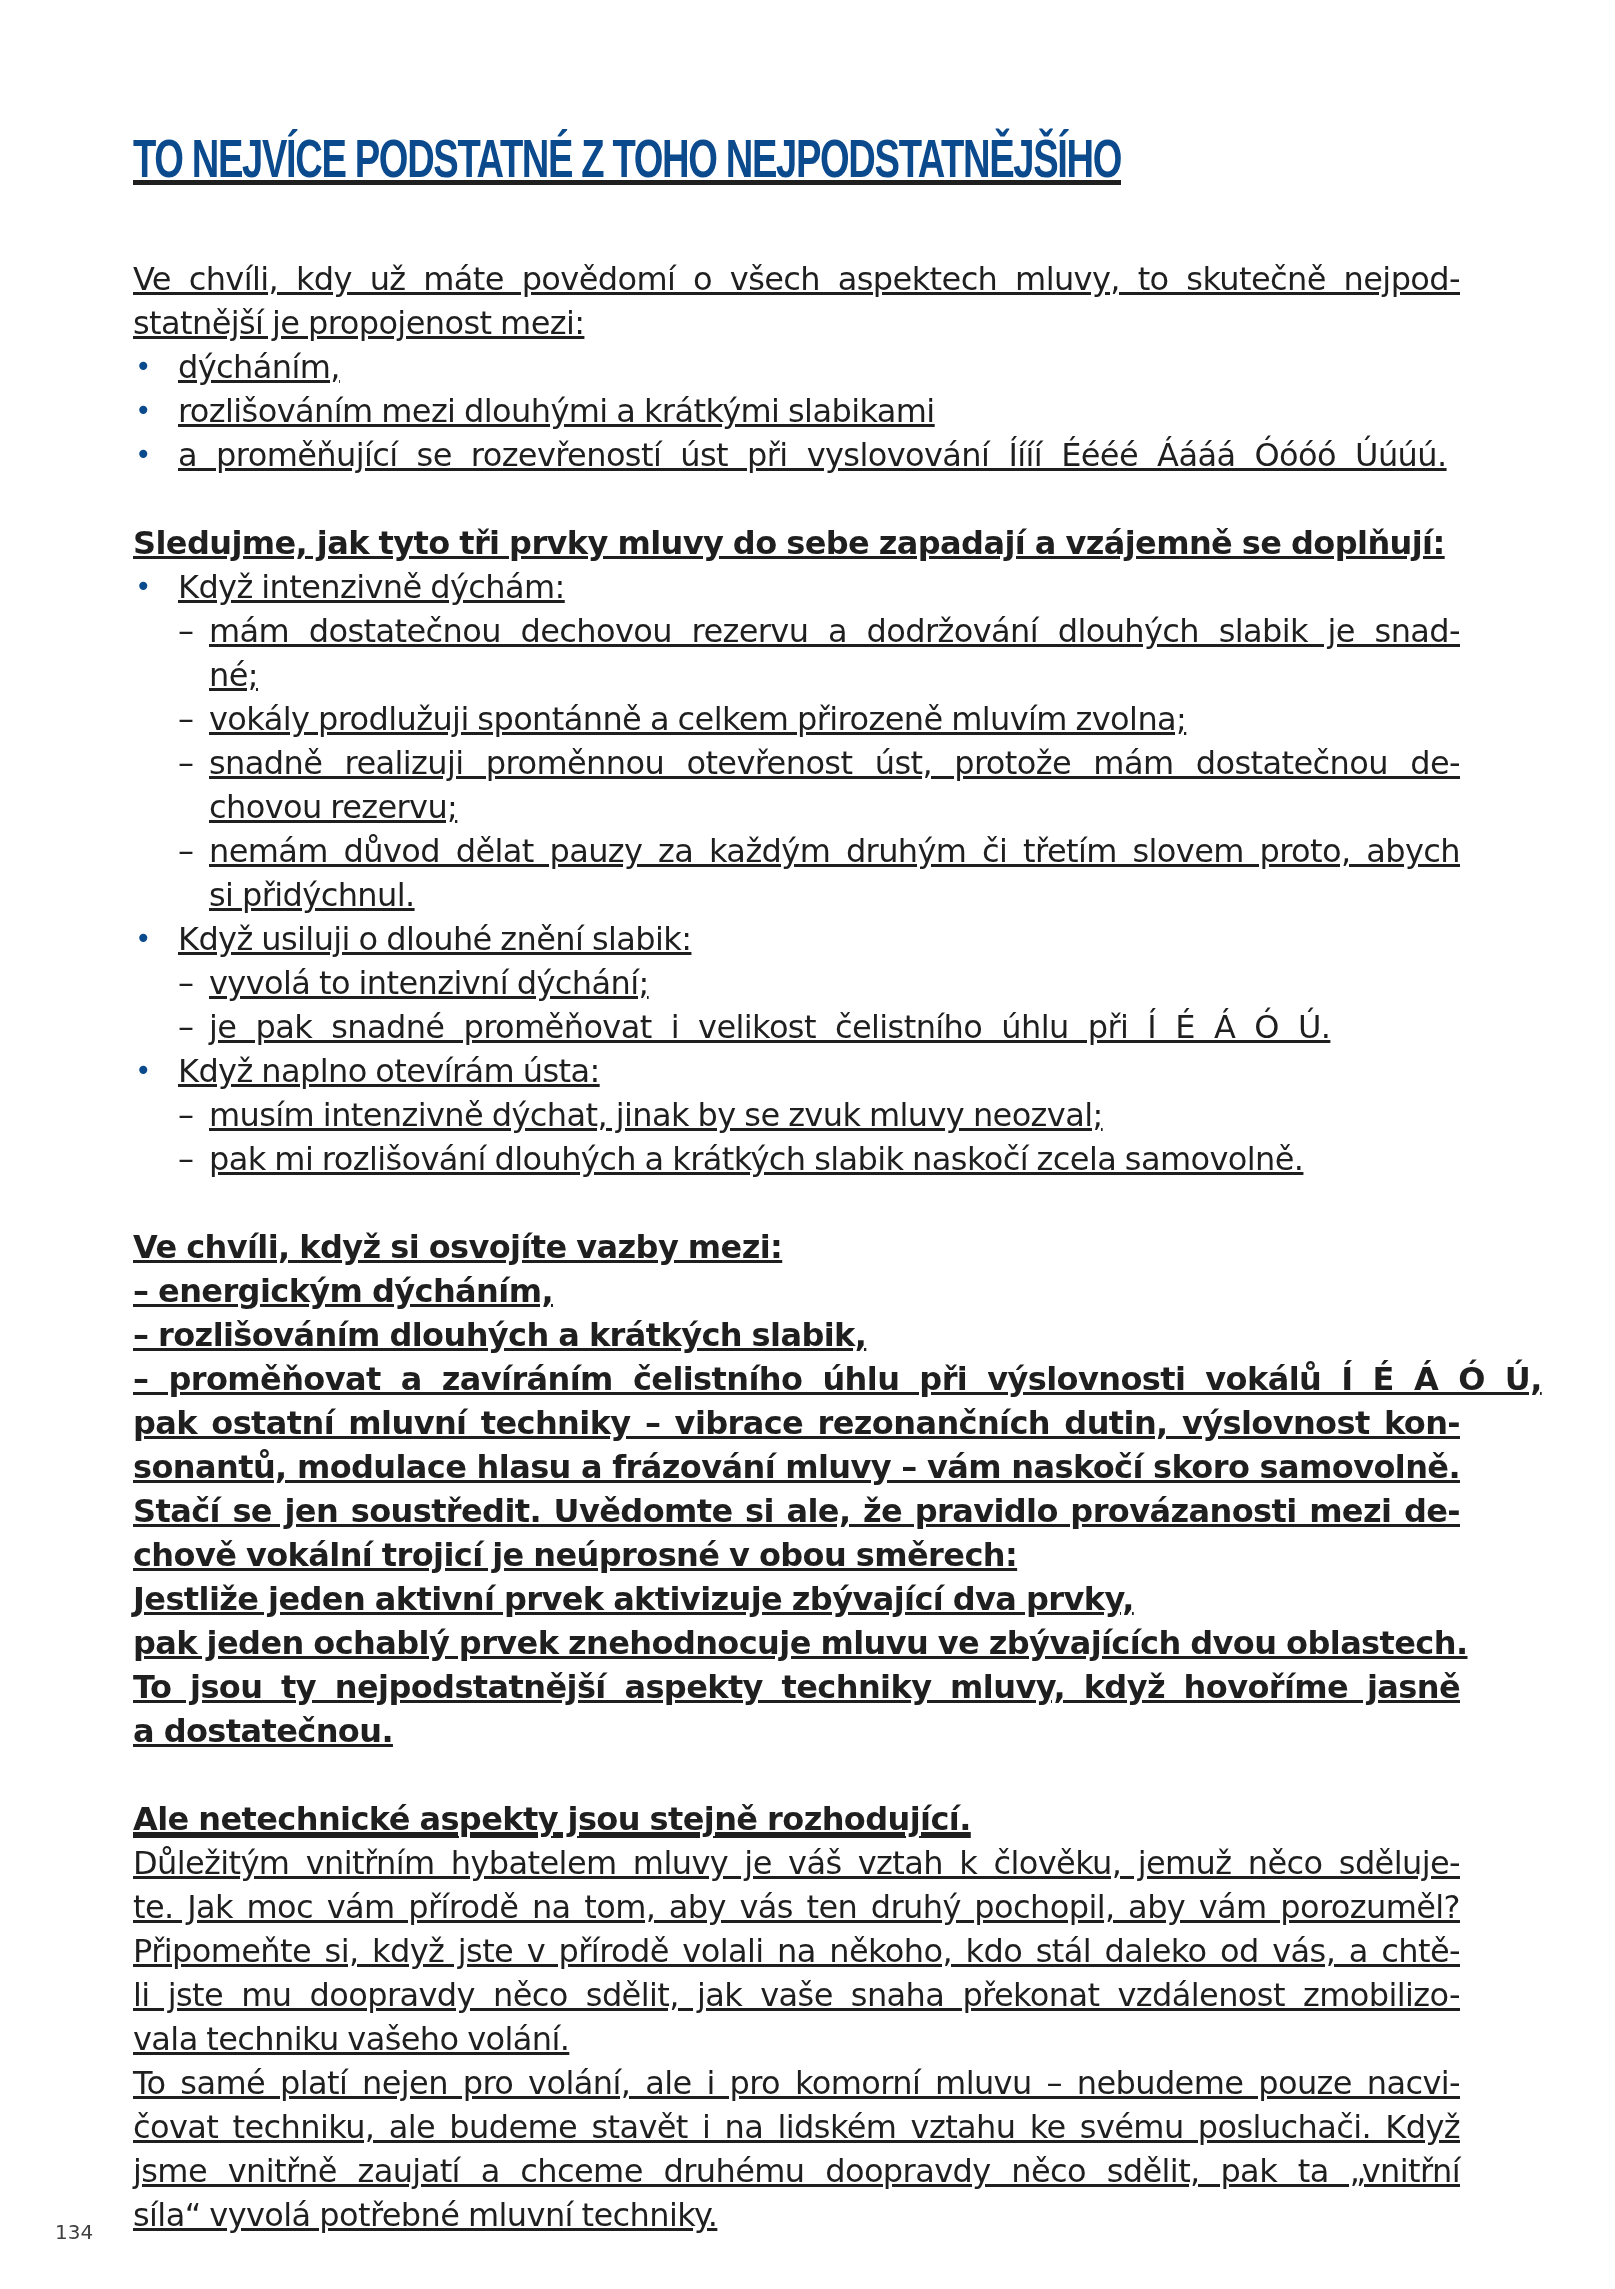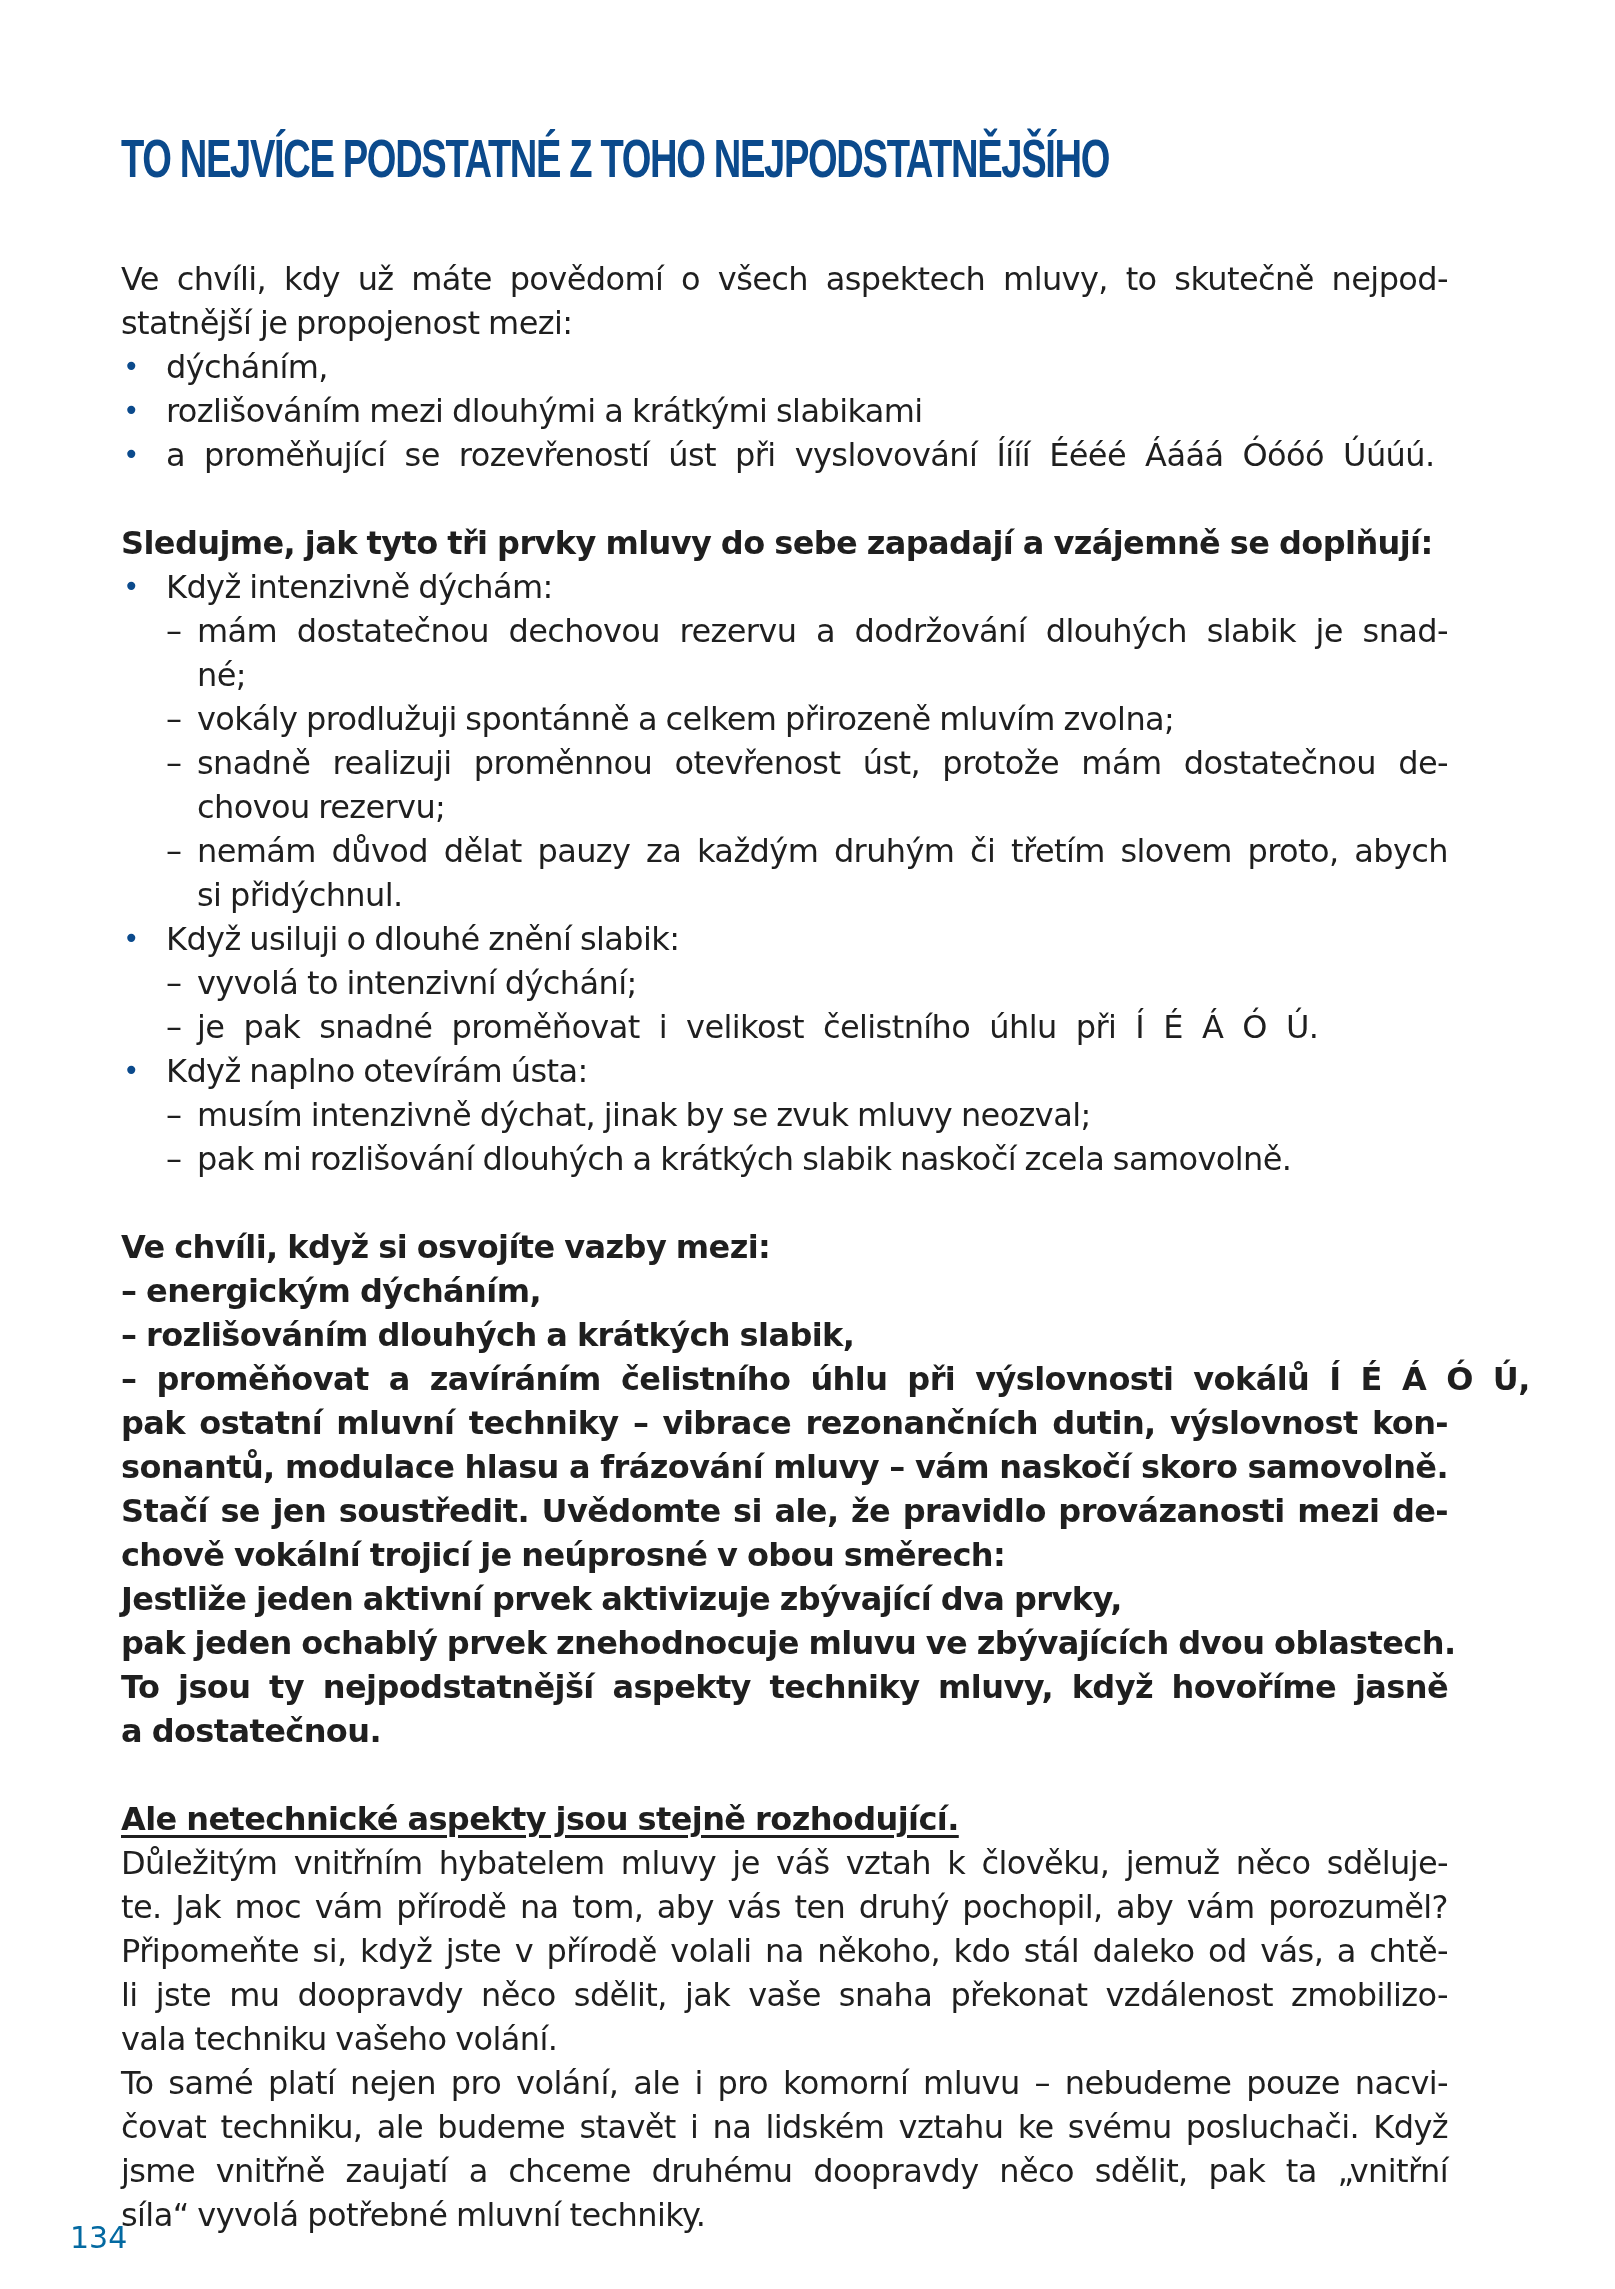--- a/index.html
+++ b/index.html
@@ -10,23 +10,24 @@
     body {
       width: 1615px;
       height: 2289px;
       position: relative;
       overflow: hidden;
       font-family: "DejaVu Sans", "Liberation Sans", sans-serif;
       color: #1f1f1f;
     }
     .page {
       position: absolute;
-      left: 121px;
+      left: 133px;
       top: 121px;
       width: 1327px;
+      text-decoration: underline;
     }
     .title {
       font-family: "Liberation Sans", sans-serif;
       font-weight: bold;
       color: #0b4a8c;
       font-size: 53px;
       line-height: 76px;
       letter-spacing: -1.9px;
       transform: scaleX(0.72);
       transform-origin: left center;
@@ -70,23 +71,22 @@
     .dash-mark {
       position: absolute;
       left: 45px;
       top: 0;
     }
     .underline { text-decoration: underline; text-underline-offset: 4.7px; text-decoration-thickness: 2.8px; }
     .page-number {
       position: absolute;
       left: 55px;
       top: 2220px;
-      font-size: 30px;
-      color: #0369a1;
-      margin-left: 15px;
+      font-size: 20px;
+      color: #404040;
     }
     .vowels { word-spacing: 9.5px; }
   </style>
 </head>
 <body>
 
 <div class="page">
   <h1 class="title">TO NEJVÍCE PODSTATNÉ Z TOHO NEJPODSTATNĚJŠÍHO</h1>
 
   <div class="text intro">

